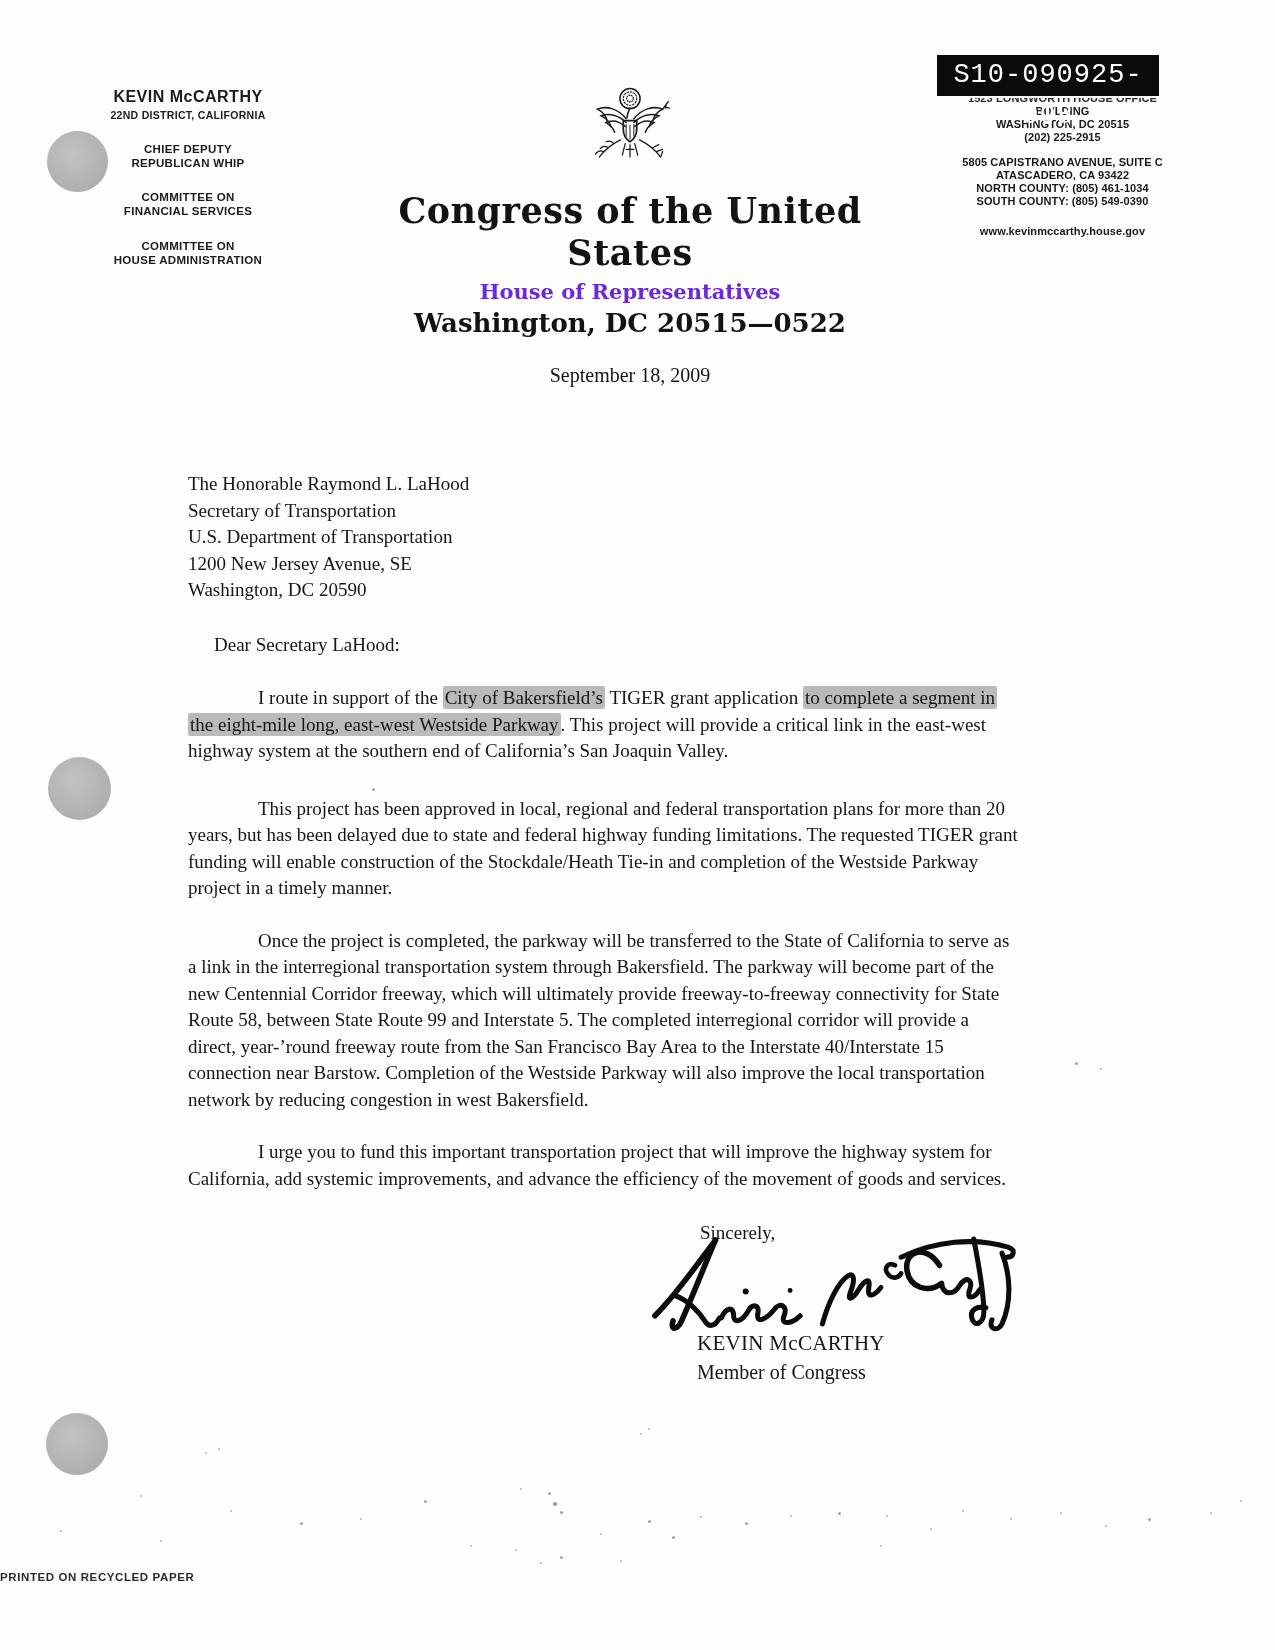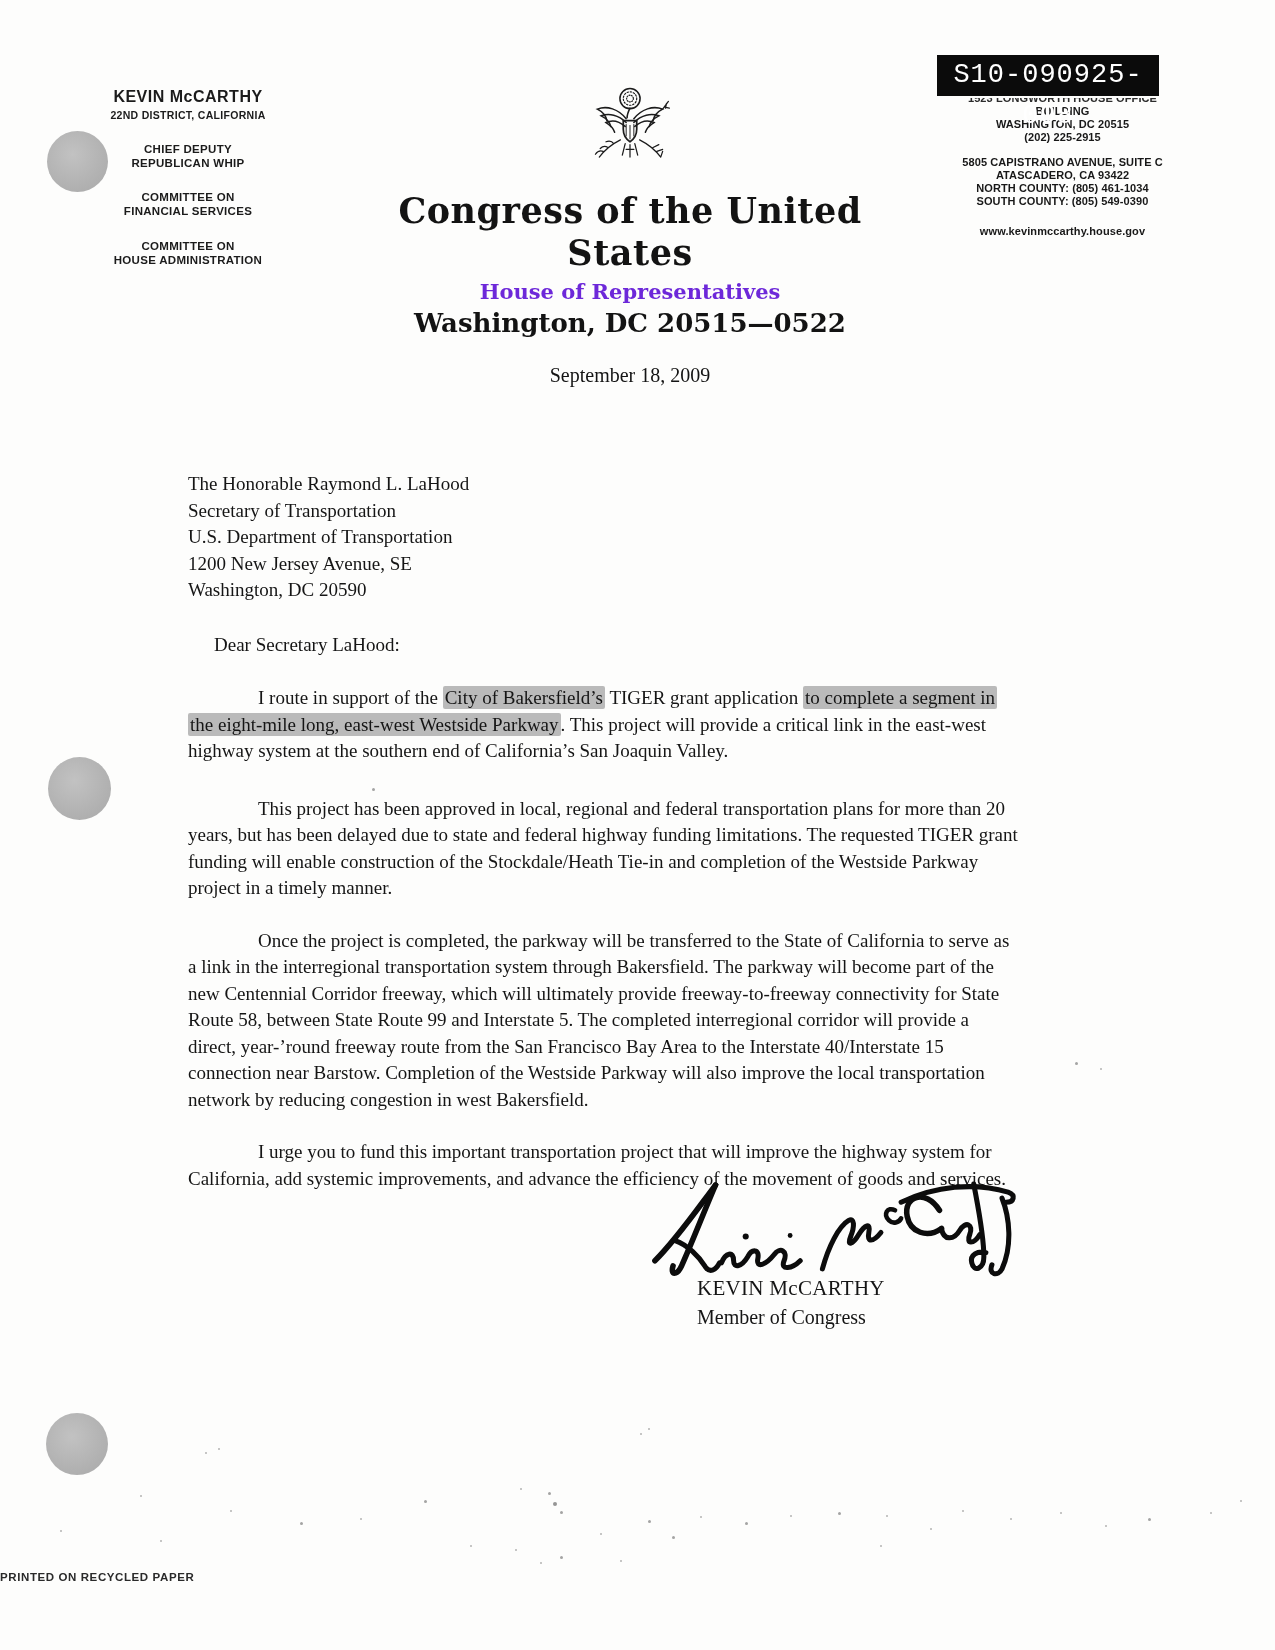--- a/index.html
+++ b/index.html
@@ -140,20 +140,21 @@
       <div>Washington, DC 20590</div>
     </div>
 
     <div class="salutation">Dear Secretary LaHood:</div>
 
     <div class="para p1"><span>I route in support of the </span><span class="hl">City of Bakersfield’s</span><span> TIGER grant application </span><span class="hl">to complete a segment in the eight-mile long, east-west Westside Parkway</span><span>.  This project will provide a critical link in the east-west highway system at the southern end of California’s San Joaquin Valley.</span></div>
     <div class="para p2">This project has been approved in local, regional and federal transportation plans for more than 20 years, but has been delayed due to state and federal highway funding limitations. The requested TIGER grant funding will enable construction of the Stockdale/Heath Tie-in and completion of the Westside Parkway project in a timely manner.</div>
     <div class="para p3">Once the project is completed, the parkway will be transferred to the State of California to serve as a link in the interregional transportation system through Bakersfield. The parkway will become part of the new Centennial Corridor freeway, which will ultimately provide freeway-to-freeway connectivity for State Route 58, between State Route 99 and Interstate 5. The completed interregional corridor will provide a direct, year-’round freeway route from the San Francisco Bay Area to the Interstate 40/Interstate 15 connection near Barstow. Completion of the Westside Parkway will also improve the local transportation network by reducing congestion in west Bakersfield.</div>
     <div class="para p4">I urge you to fund this important transportation project that will improve the highway system for California, add systemic improvements, and advance the efficiency of the movement of goods and services.</div>
 
+    <div class="closing">Sincerely,</div>
 
     <div class="sig-wrap">
       <svg viewBox="0 0 380 110" width="385" height="111" aria-hidden="true">
         <g fill="none" stroke="#0c0c0c" stroke-width="5.5" stroke-linecap="round" stroke-linejoin="round">
           <path d="M14,84 C36,62 58,30 74,9"></path>
           <path d="M74,9 C64,32 50,68 40,90 C36,98 29,99 32,89"></path>
           <path d="M34,64 C46,68 58,80 64,90 C68,96 74,94 78,86" stroke-width="5"></path>
           <path d="M80,86 C84,76 92,74 92,84 C92,92 100,90 106,80 C110,72 118,72 116,82 C114,92 124,88 132,78 C138,70 146,74 142,84 C138,94 150,92 158,84" stroke-width="5"></path>
           <path d="M180,92 C186,70 196,50 206,44 C212,41 212,50 208,60 C204,70 210,68 216,58 C222,48 228,46 226,56 C224,66 230,66 238,56" stroke-width="5"></path>
           <path d="M252,34 C244,30 240,38 246,44 C250,48 256,46 258,42" stroke-width="4.5"></path>

